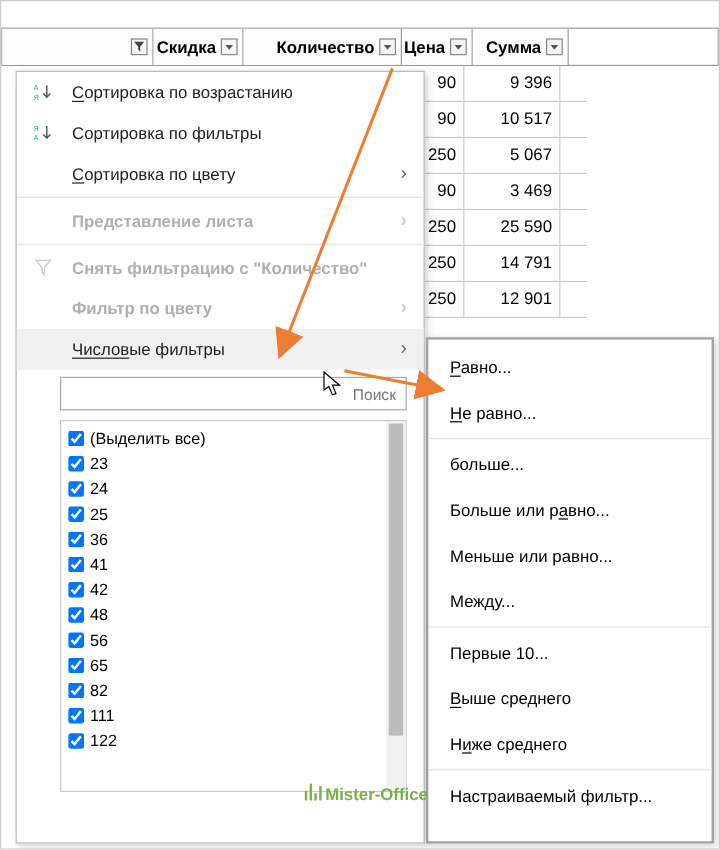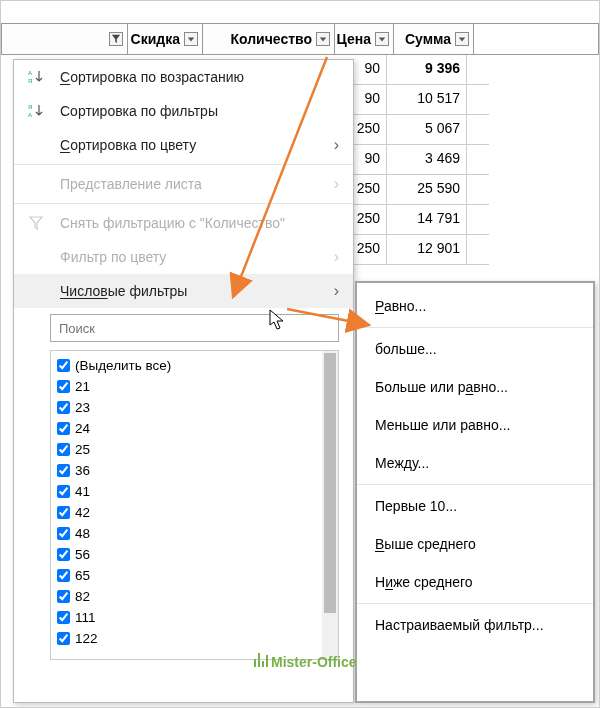--- a/index.html
+++ b/index.html
@@ -13,31 +13,31 @@
   .th .drop.filtered svg { width: 10px; height: 10px; }
 
   
   .table-body { position: absolute; top: 54px; left: 334px; width: 154px; }
   .tr { display: flex; height: 30px; border-bottom: 1px solid #ccc; }
   .td { border-right: 1px solid #ccc; text-align: right; padding: 5px 6px 0 0; }
 
   
   .dropdown1 { position: absolute; top: 58px; left: 12px; width: 341px; height: 644px; background: #fff; border: 1px solid #bbb; box-shadow: 2px 2px 6px rgba(0,0,0,0.2); }
   .menu-item { display: flex; align-items: center; height: 38px; padding: 0 14px 0 46px; position: relative; color: #222; }
-  .menu-item.disabled { color: #b0b0b0; }
+  .menu-item.disabled { color: #b0b0b0; font-weight: bold; }
   .menu-item.hl { background: #f0f0f0; }
   .menu-item .icon { position: absolute; left: 12px; width: 20px; height: 20px; display: flex; align-items: center; justify-content: center; color: #666; }
   .menu-item .icon.disabled { color: #ccc; }
   .menu-item .chev { position: absolute; right: 14px; font-size: 16px; color: #666; }
   .menu-item .chev.disabled { color: #ccc; }
   .menu-item .u { text-decoration: underline; text-underline-offset: 2px; }
   .menu-item.grp { height: 34px; text-align: right; }
 
   .search-wrap { padding: 6px 14px 6px 36px; }
-  .search { width: 100%; height: 28px; border: 1px solid #aaa; padding: 0 8px; font-size: 13px; color: #888; }
+  .search { width: 100%; height: 28px; border: 1px solid #aaa; padding: 0 8px; font-size: 13px; color: #888; text-align: right; }
 
   .check-panel { margin: 2px 14px 8px 36px; border: 1px solid #ccc; height: 310px; position: relative; }
   .check-list { position: absolute; inset: 0 16px 0 0; overflow: hidden; padding: 4px 0 0 6px; }
   .chk { display: flex; align-items: center; height: 21px; font-size: 13.5px; }
   .chk input { margin-right: 5px; width: 13px; height: 13px; }
   .scrollbar { position: absolute; right: 0; top: 0; bottom: 0; width: 16px; background: #f0f0f0; }
   .thumb { position: absolute; right: 2px; top: 2px; width: 12px; height: 260px; background: #bcbcbc; }
 
   
   .dropdown2 { position: absolute; top: 280px; left: 354px; width: 240px; height: 422px; background: #fff; border: 2px solid #a3a3a3; box-shadow: 2px 2px 6px rgba(0,0,0,0.2); padding: 4px 0; }
@@ -97,21 +97,21 @@
         <svg viewBox="0 0 10 10">
           <path d="M1 3 L9 3 L5 8 Z" fill="#555"></path>
         </svg>
       </span>
   </div>
 </div>
 
 <div class="table-body" id="tbody">
     <div class="tr">
       <div class="td" style="width: 52px;">90</div>
-      <div class="td" style="width: 80px; font-weight: bold;">9 396</div>
+      <div class="td" style="width: 80px;">9 396</div>
     </div>
     <div class="tr">
       <div class="td" style="width: 52px;">90</div>
       <div class="td" style="width: 80px;">10 517</div>
     </div>
     <div class="tr">
       <div class="td" style="width: 52px;">250</div>
       <div class="td" style="width: 80px;">5 067</div>
     </div>
     <div class="tr">
@@ -183,24 +183,20 @@
     <input class="search" placeholder="Поиск" style="">
   </div>
   <div class="check-panel">
     <div class="check-list" id="chklist">
         <div class="chk">
           <input type="checkbox" checked="" style="">
           <span>(Выделить все)</span>
         </div>
         <div class="chk">
           <input type="checkbox" checked="" style="">
-          <span>21</span>
-        </div>
-        <div class="chk">
-          <input type="checkbox" checked="" style="">
           <span>23</span>
         </div>
         <div class="chk">
           <input type="checkbox" checked="" style="">
           <span>24</span>
         </div>
         <div class="chk">
           <input type="checkbox" checked="" style="">
           <span>25</span>
         </div>
@@ -243,20 +239,23 @@
       </div>
     <div class="scrollbar">
         <div class="thumb"></div>
       </div>
   </div>
 </div>
 
 <div class="dropdown2">
   <div class="sub-item">
       <span><span class="u">Р</span><span>авно...</span></span>
+    </div>
+  <div class="sub-item">
+      <span><span class="u">Н</span><span>е равно...</span></span>
     </div>
   <div class="sep"></div>
   <div class="sub-item">
       <span>больше...</span>
     </div>
   <div class="sub-item">
       <span><span>Больше или р</span><span class="u">а</span><span>вно...</span></span>
     </div>
   <div class="sub-item">
       <span>Меньше или равно...</span>

